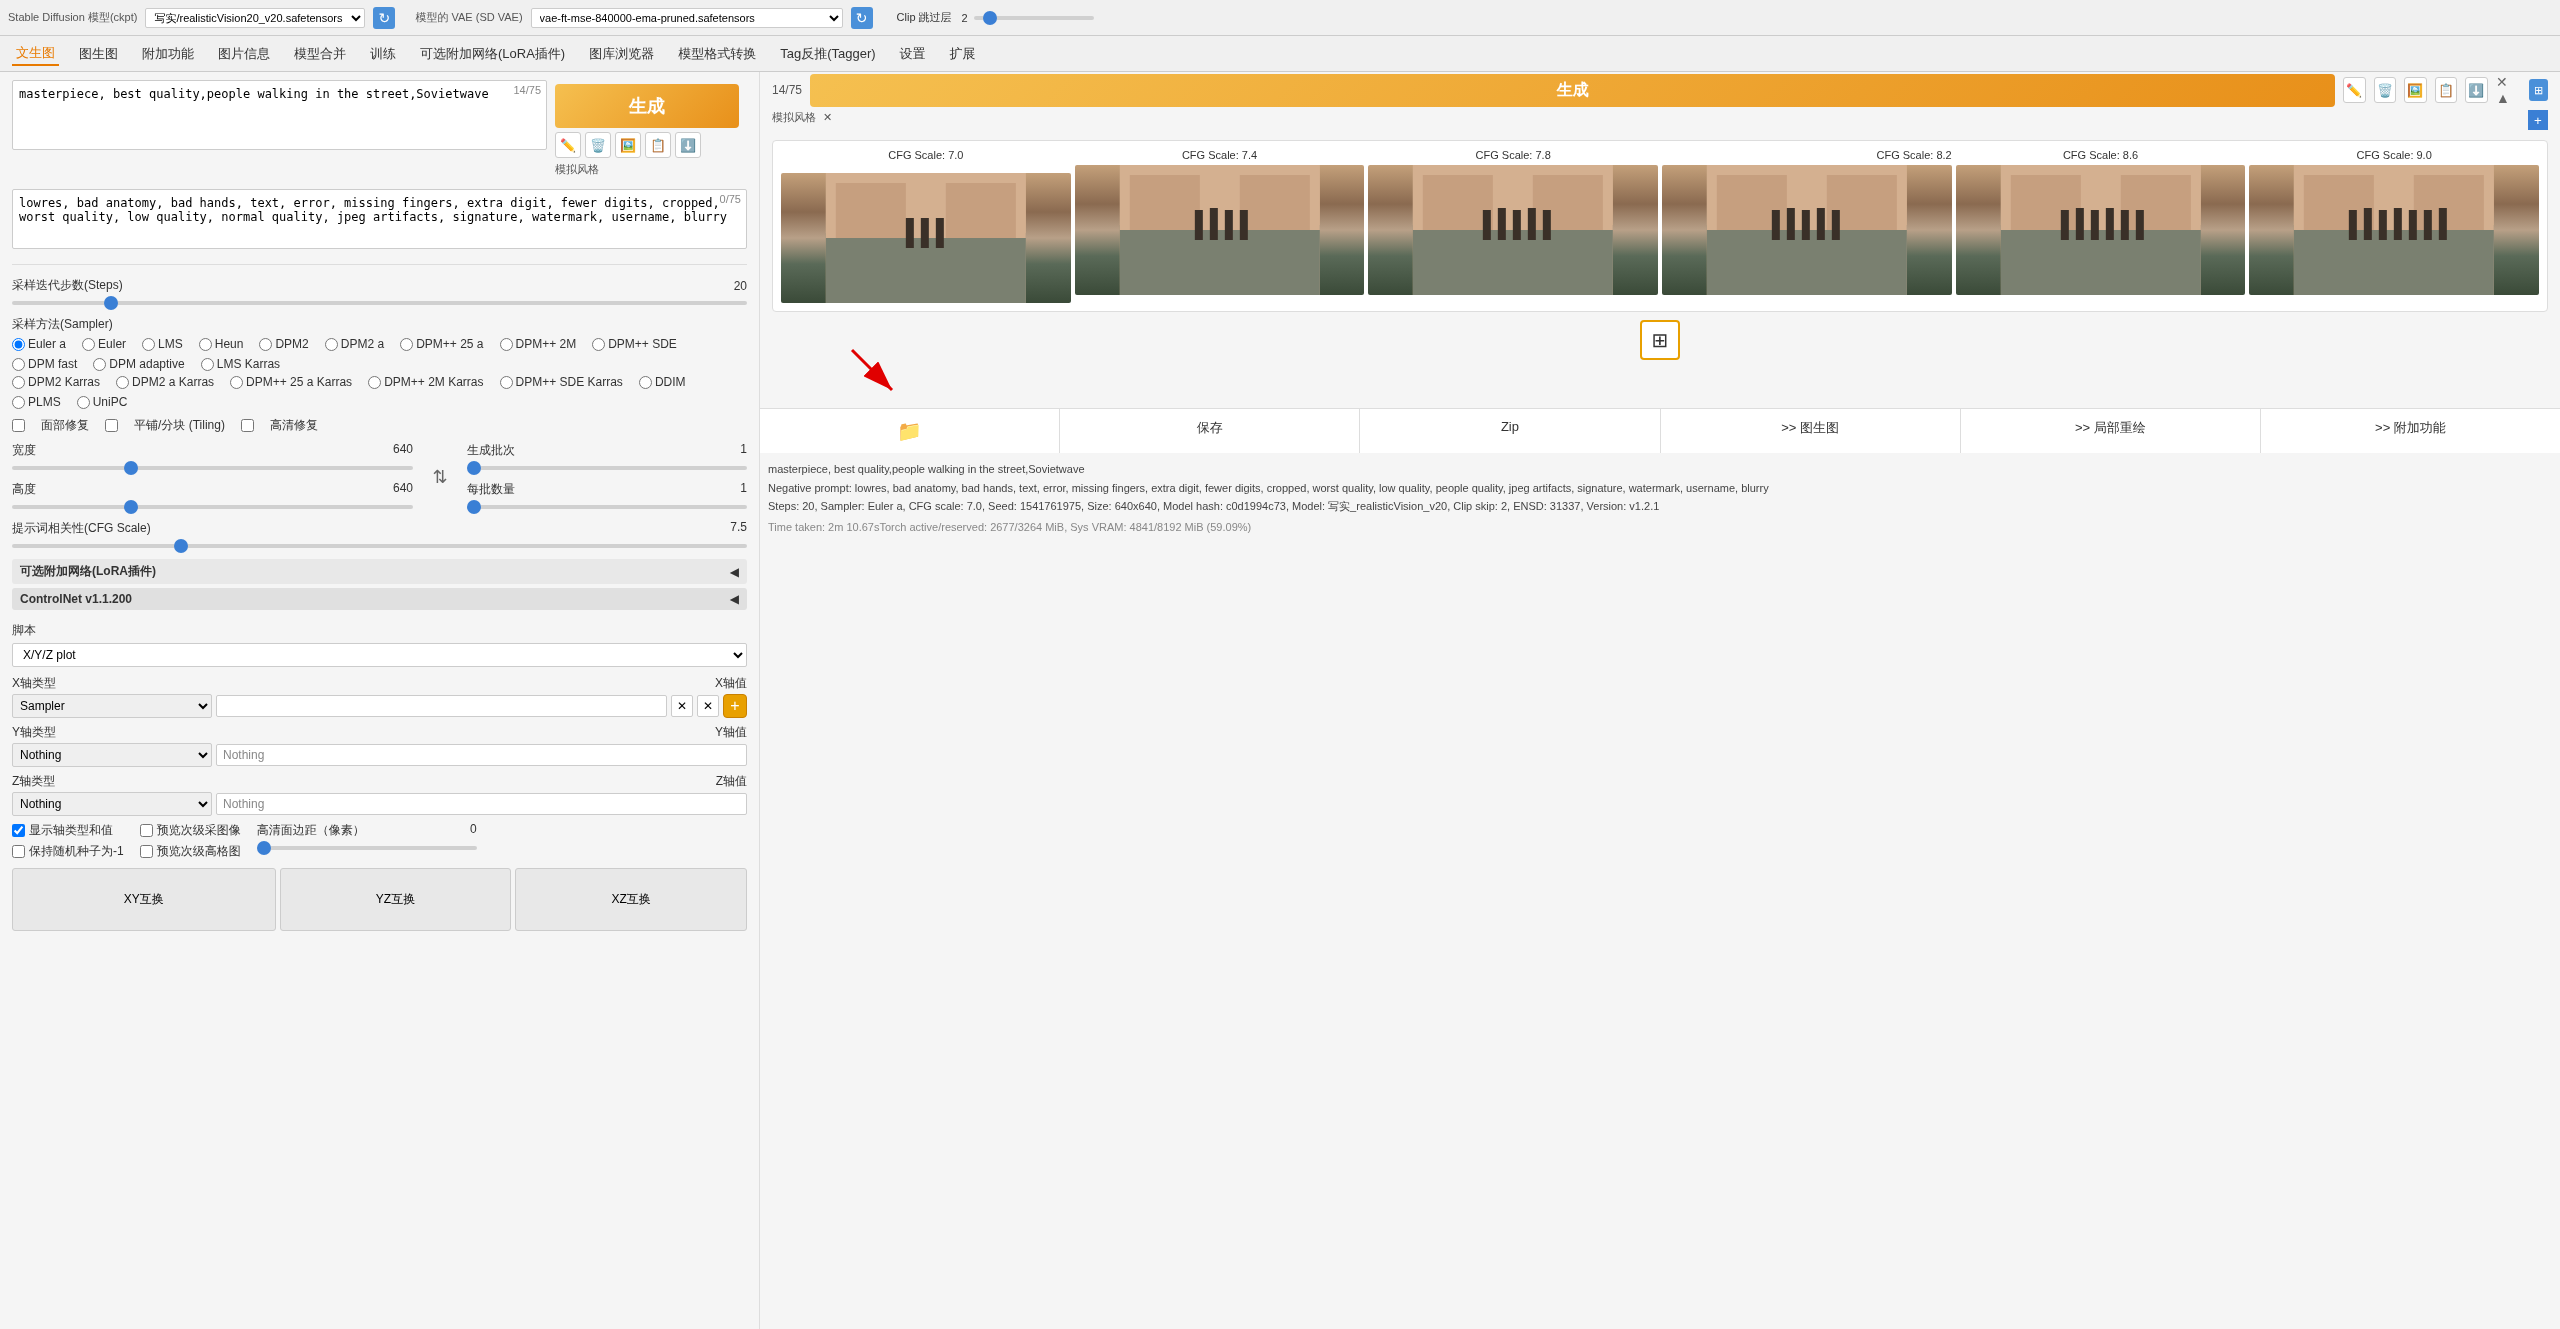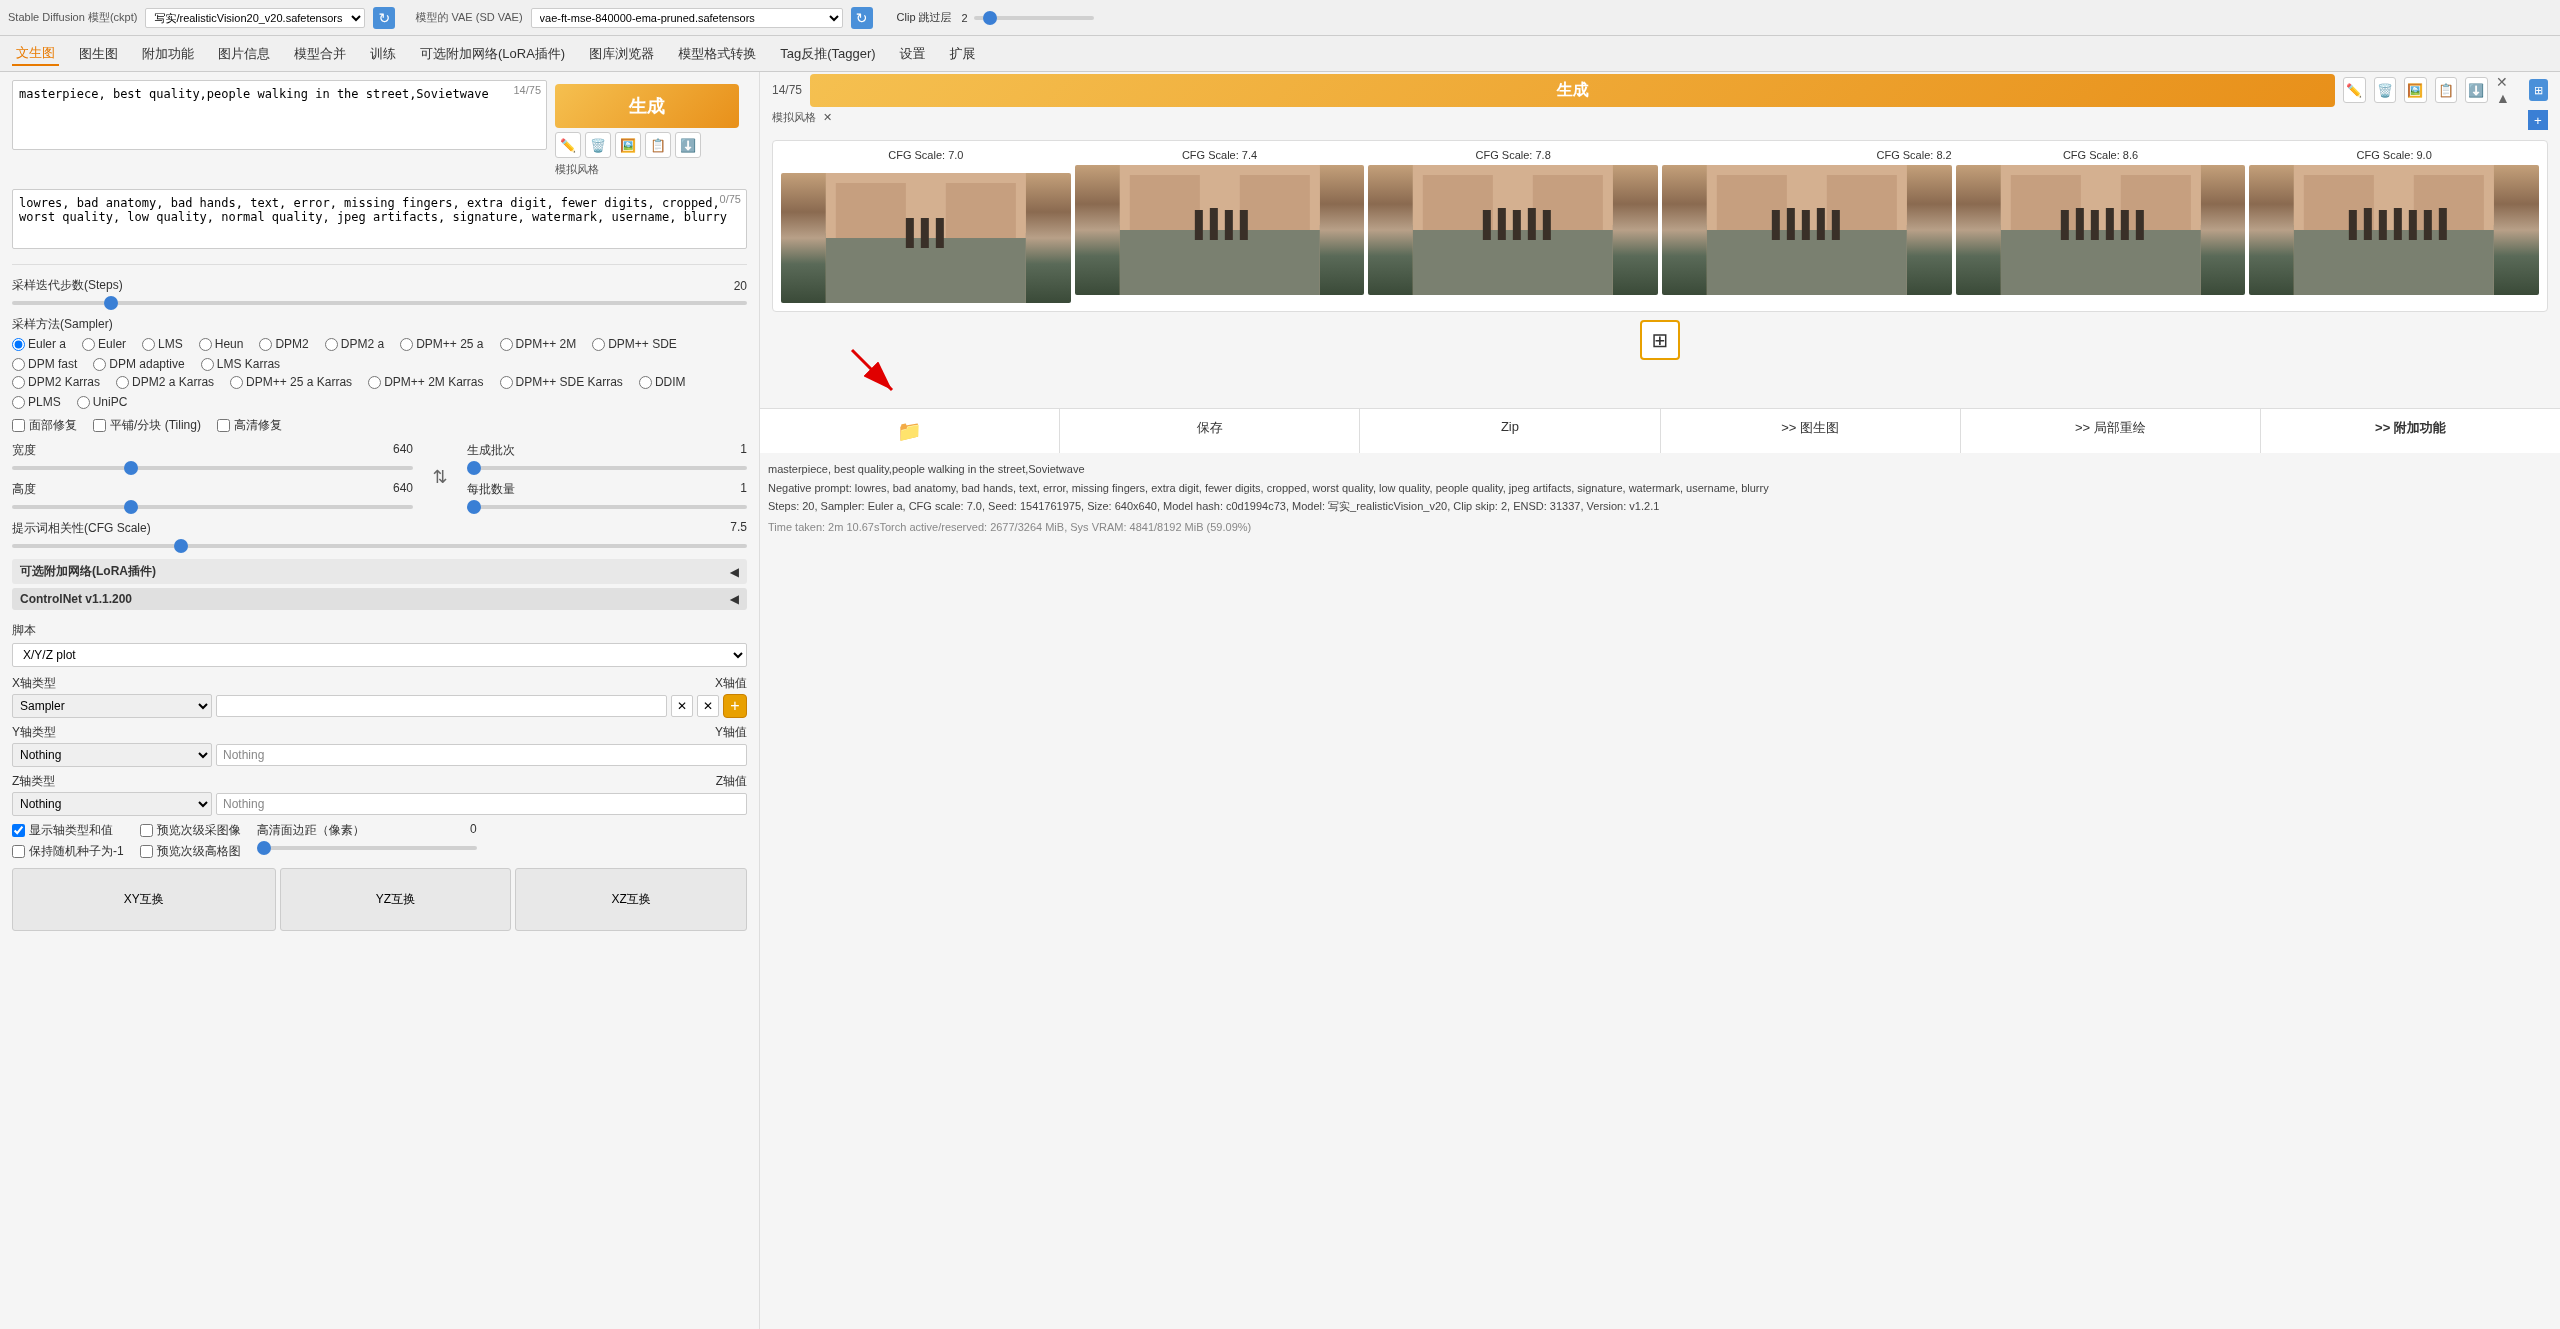--- a/index.html
+++ b/index.html
@@ -27,21 +27,21 @@
     .prompt-textarea { width: 100%; border: 1px solid #ccc; background: white; padding: 6px; font-size: 12px; resize: none; border-radius: 2px; }
     .prompt-counter { position: absolute; right: 4px; top: 4px; font-size: 11px; color: #888; }
     .generate-btn { background: linear-gradient(135deg, #f5a623, #e8901a); border: none; color: white; font-size: 18px; font-weight: bold; padding: 12px; border-radius: 4px; cursor: pointer; width: 100%; }
     
     
     .radio-group { display: flex; flex-wrap: wrap; gap: 6px 16px; align-items: center; }
     .radio-item { display: flex; align-items: center; gap: 3px; font-size: 12px; }
     .radio-item input { margin: 0; }
     
     .checkbox-group { display: flex; gap: 16px; align-items: center; }
-    .checkbox-item { display: flex; align-items: center; gap: 4px; font-size: 12px; }
+    .checkbox-item { display: flex; align-items: center; gap: 16px; font-size: 12px; }
     
     
     .two-col { display: flex; gap: 12px; }
     .col-left { flex: 1; }
     .col-right { width: 280px; }
     
     
     .seed-row { display: flex; align-items: center; gap: 4px; }
     .seed-input { flex: 1; border: 1px solid #ccc; padding: 3px 6px; font-size: 12px; border-radius: 2px; }
     .icon-btn { width: 24px; height: 24px; border: 1px solid #ccc; background: white; cursor: pointer; border-radius: 3px; display: flex; align-items: center; justify-content: center; font-size: 14px; }
@@ -62,21 +62,21 @@
     
     .right-panel { flex: 1; background: #f5f5f5; display: flex; flex-direction: column; }
     .toolbar-icon-btn { width: 26px; height: 26px; border: 1px solid #ccc; background: white; cursor: pointer; border-radius: 3px; display: flex; align-items: center; justify-content: center; font-size: 13px; }
     
     
     .right-bottom { padding: 8px; font-size: 11px; color: #444; line-height: 1.5; background: #f5f5f5; }
     
     
     .action-btns-row { display: flex; gap: 0; border-top: 1px solid #ddd; }
     .action-btn { flex: 1; padding: 10px 4px; text-align: center; font-size: 13px; color: #333; border-right: 1px solid #ddd; cursor: pointer; background: white; }
-    .action-btn:last-child { border-right: none; font-weight: bold; }
+    .action-btn:last-child { border-right: none; }
     .folder-icon-btn { color: #e8a000; }
     
     
     .orange-bordered-icon { width: 36px; height: 36px; border: 2px solid #e8a000; border-radius: 4px; display: flex; align-items: center; justify-content: center; background: white; }
     
     input[type=range] { -webkit-appearance: none; appearance: none; background: #d0d0d0; height: 4px; border-radius: 2px; outline: none; }
     input[type=range]::-webkit-slider-thumb { -webkit-appearance: none; appearance: none; width: 14px; height: 14px; border-radius: 50%; background: #3a7fd5; cursor: pointer; }
     
     .divider { height: 1px; background: #ddd; margin: 4px 0; }
     

